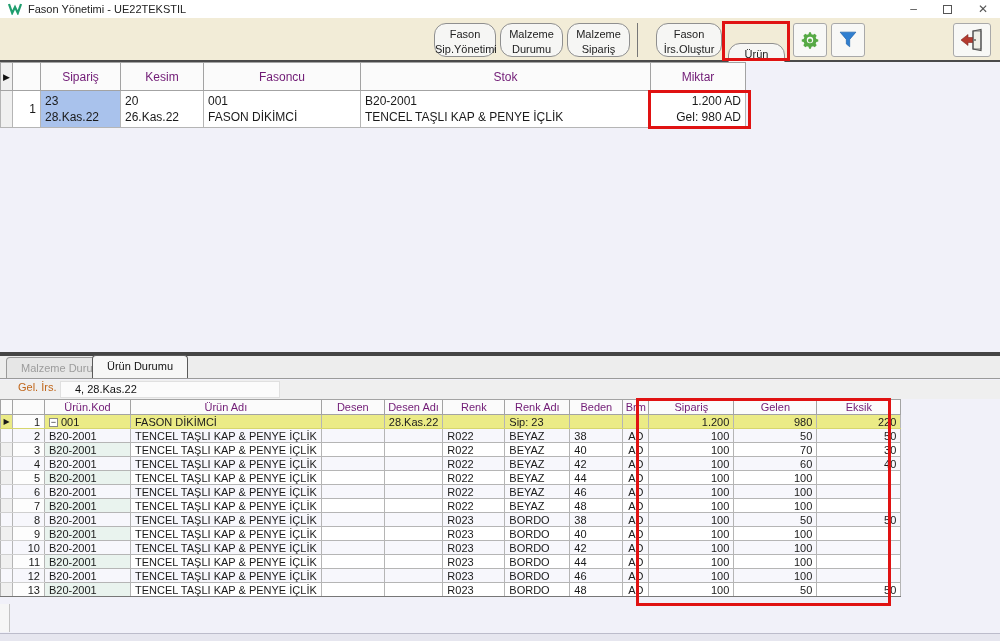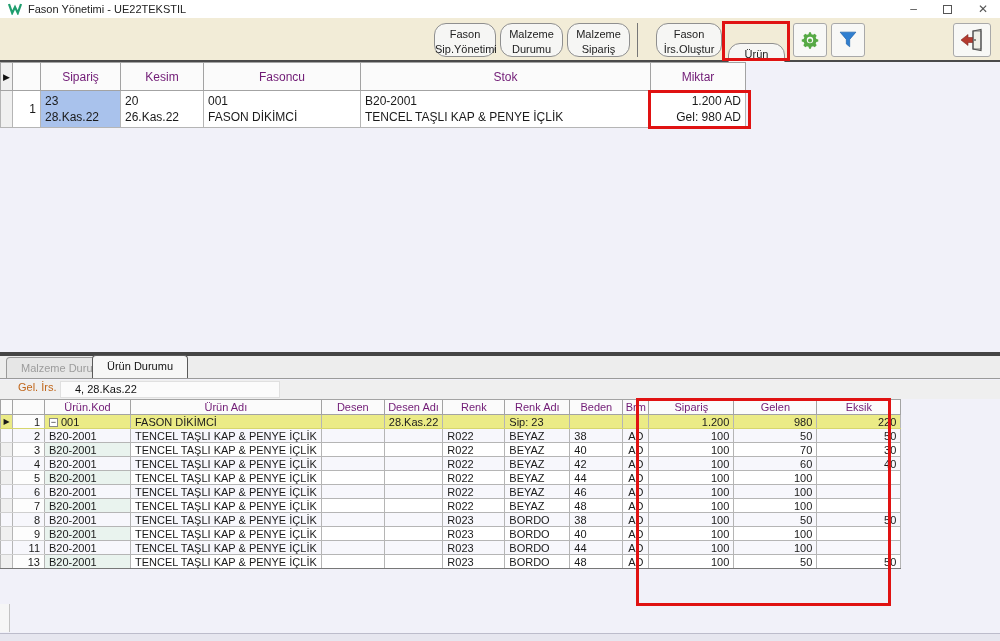--- a/index.html
+++ b/index.html
@@ -352,28 +352,58 @@
             <td class="c-renk">R023</td>
             <td class="c-renk_adi">BORDO</td>
             <td class="c-beden">40</td>
             <td class="c-brm">AD</td>
             <td class="c-siparis">100</td>
             <td class="c-gelen">100</td>
             <td class="c-eksik"></td>
           </tr>
           <tr>
             <td class="ind"></td>
+            <td class="c-num">10</td>
+            <td class="c-kod">B20-2001</td>
+            <td class="c-ad">TENCEL TAŞLI KAP &amp; PENYE İÇLİK</td>
+            <td class="c-desen"></td>
+            <td class="c-desen_adi"></td>
+            <td class="c-renk">R023</td>
+            <td class="c-renk_adi">BORDO</td>
+            <td class="c-beden">42</td>
+            <td class="c-brm">AD</td>
+            <td class="c-siparis">100</td>
+            <td class="c-gelen">100</td>
+            <td class="c-eksik"></td>
+          </tr>
+          <tr>
+            <td class="ind"></td>
             <td class="c-num">11</td>
             <td class="c-kod">B20-2001</td>
             <td class="c-ad">TENCEL TAŞLI KAP &amp; PENYE İÇLİK</td>
             <td class="c-desen"></td>
             <td class="c-desen_adi"></td>
             <td class="c-renk">R023</td>
             <td class="c-renk_adi">BORDO</td>
             <td class="c-beden">44</td>
+            <td class="c-brm">AD</td>
+            <td class="c-siparis">100</td>
+            <td class="c-gelen">100</td>
+            <td class="c-eksik"></td>
+          </tr>
+          <tr>
+            <td class="ind"></td>
+            <td class="c-num">12</td>
+            <td class="c-kod">B20-2001</td>
+            <td class="c-ad">TENCEL TAŞLI KAP &amp; PENYE İÇLİK</td>
+            <td class="c-desen"></td>
+            <td class="c-desen_adi"></td>
+            <td class="c-renk">R023</td>
+            <td class="c-renk_adi">BORDO</td>
+            <td class="c-beden">46</td>
             <td class="c-brm">AD</td>
             <td class="c-siparis">100</td>
             <td class="c-gelen">100</td>
             <td class="c-eksik"></td>
           </tr>
           <tr>
             <td class="ind"></td>
             <td class="c-num">13</td>
             <td class="c-kod">B20-2001</td>
             <td class="c-ad">TENCEL TAŞLI KAP &amp; PENYE İÇLİK</td>

